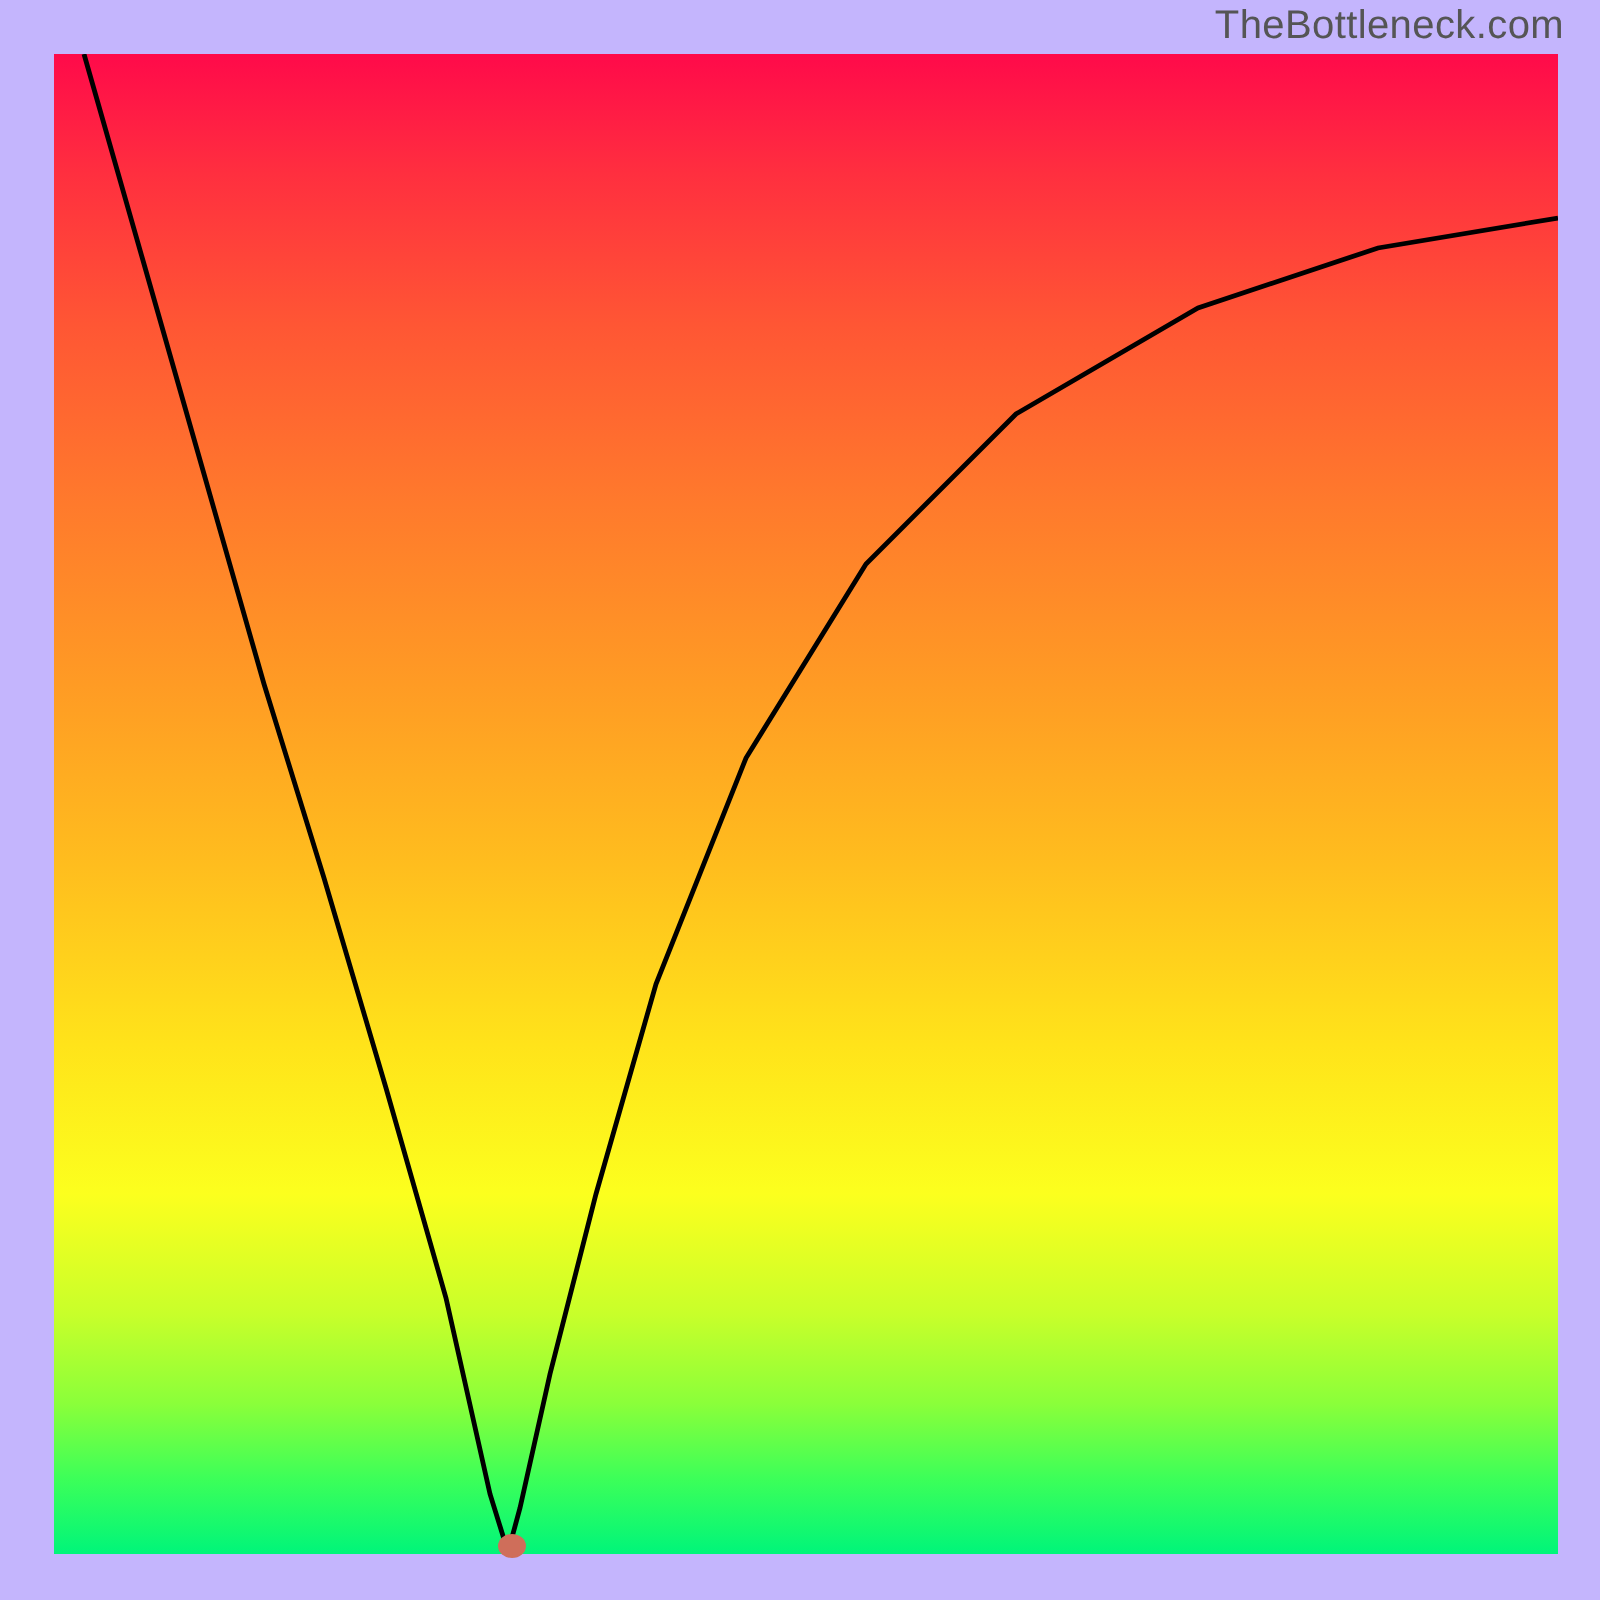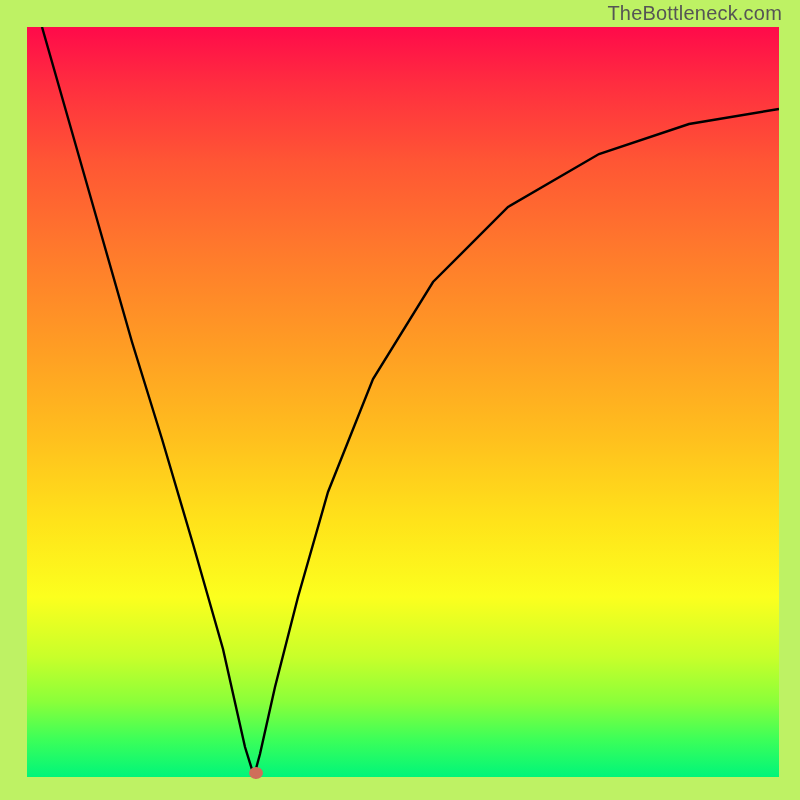--- a/index.html
+++ b/index.html
@@ -7,21 +7,21 @@
     width: 800px;
     height: 800px;
     background: #000;
     position: relative;
     font-family: Arial, Helvetica, sans-serif;
   }
   .outer {
     position: absolute;
     top: 0; left: 0;
     width: 800px; height: 800px;
-    background: #bef264;
+    background: #c4b5fd;
   }
   .watermark {
     position: absolute;
     top: 2px;
     right: 18px;
     color: #555;
     font-size: 20px;
     font-weight: 500;
     letter-spacing: 0.2px;
   }

